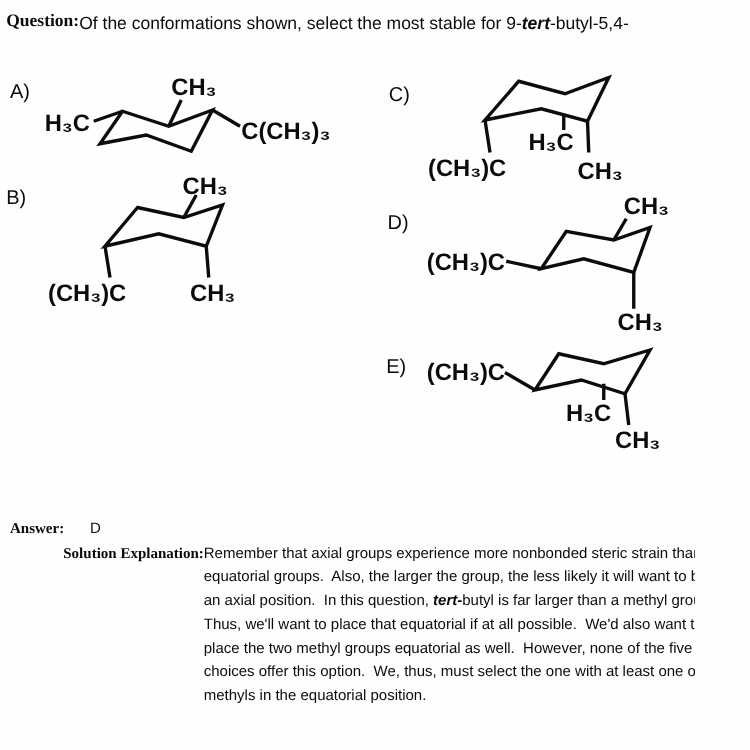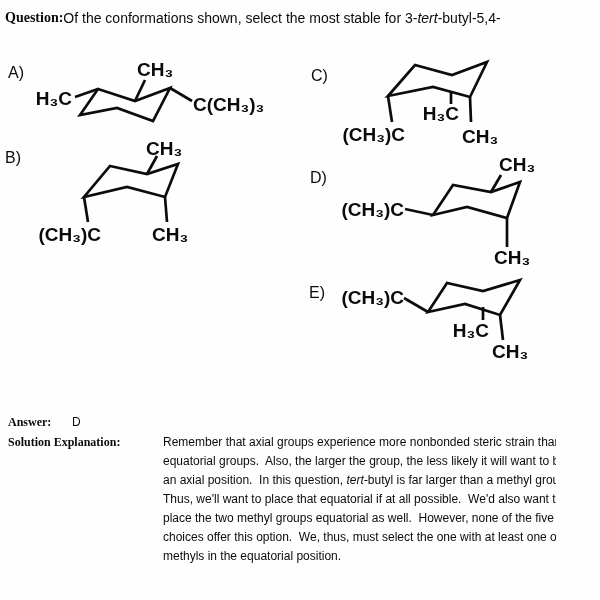--- a/index.html
+++ b/index.html
@@ -8,47 +8,47 @@
     background:#fefefe;
     font-family:"Liberation Sans","DejaVu Sans",sans-serif;
     color:#0b0b0b;
   }
   .page { position:relative; width:556px; height:600px; overflow:hidden; }
 
   
   .q-row { position:absolute; left:5px; top:8px; display:flex; }
   .q-label { font:bold 14px "Liberation Serif","DejaVu Serif",serif; flex:0 0 57px; line-height:20px; }
   .q-text { font-size:14px; line-height:20px; }
-  .italic { font-style:italic; }
+  .italic { font-style:italic;font-weight:bold; }
 
   
   .structures { position:absolute; left:0; top:0; }
   .structures text { fill:#0b0b0b; }
   .ring, .bond { fill:none; stroke:#0c0c0c; stroke-width:2.7; }
   .lab { font-family:"Liberation Sans","DejaVu Sans",sans-serif; font-weight:bold; font-size:19px; }
   .opt { font-family:"Liberation Sans","DejaVu Sans",sans-serif; font-size:16px; }
 
   
   .answer-block { position:absolute; left:8px; top:412px; width:586px; font-size:12px; }
   .answer-row { display:flex; line-height:20px; }
   .serif-label { font-family:"Liberation Serif","DejaVu Serif",serif; font-weight:bold; }
   .answer-label { flex:0 0 64px; }
   .solution-row { display:flex; margin-top:1px; }
-  .solution-label { flex:0 0 155px; line-height:19px; }
+  .solution-label { flex:0 0 155px; line-height:19px;text-align:right; }
   .solution-text { width:426px; line-height:19px; white-space:pre-wrap; }
 </style>
 </head>
 <body>
 
 <div class="page">
 
   <div class="q-row">
     <div class="q-label">Question:</div>
     <div class="q-text">
-      <div><span>Of the conformations shown, select the most stable for 3-</span><span class="italic">tert</span><span>-butyl-5,4-</span></div>
+      <div><span>Of the conformations shown, select the most stable for 9-</span><span class="italic">tert</span><span>-butyl-5,4-</span></div>
     </div>
   </div>
 
   <svg class="structures" width="600" height="400" viewBox="0 0 600 400">
 
     <g>
       <text class="opt" x="8" y="78">A)</text>
       <polygon class="ring" points="98,89 135,101 170,88 153,121 117,108 80,115"></polygon>
       <line class="bond" x1="98" y1="89" x2="75" y2="97"></line>
       <line class="bond" x1="135" y1="101" x2="145" y2="80"></line>

